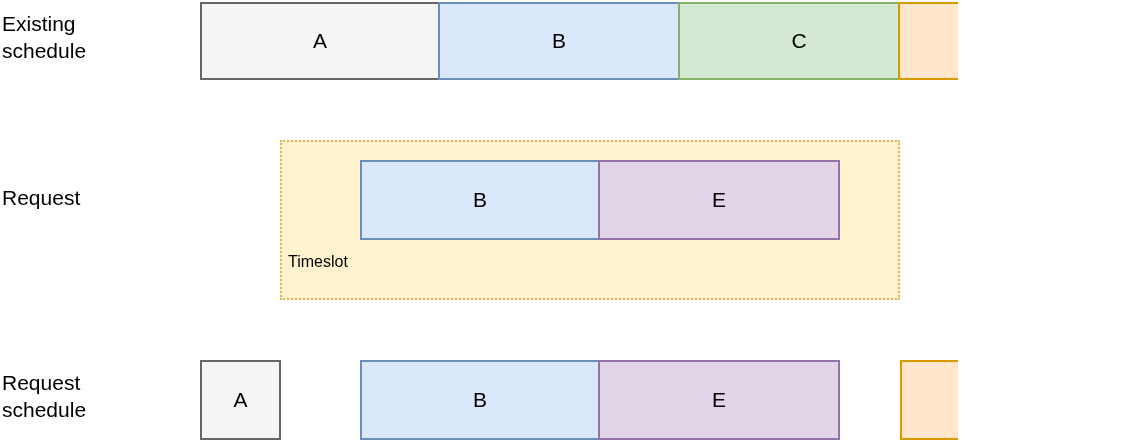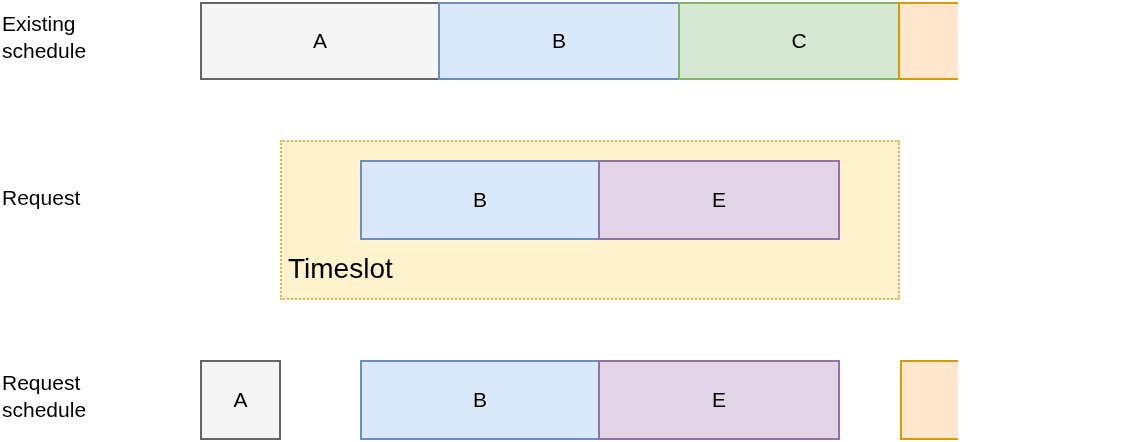--- a/index.html
+++ b/index.html
@@ -41,21 +41,21 @@
   .c-orange { background: #ffe6cc; border-color: #d79b00; }
   .c-purple { background: #e1d5e7; border-color: #9673a6; }
   .timeslot {
     position: absolute;
     box-sizing: border-box;
     background: #fff2cc;
     border: 2px dotted #d6b656;
   }
   .timeslot-label {
     position: absolute;
-    font-size: 28px;
+    font-size: 16px;
     color: #000000;
   }
 </style>
 </head>
 <body>
 
 <div class="canvas">
 
   <div class="row-label" style="top:10px;">Existing
 schedule</div>

